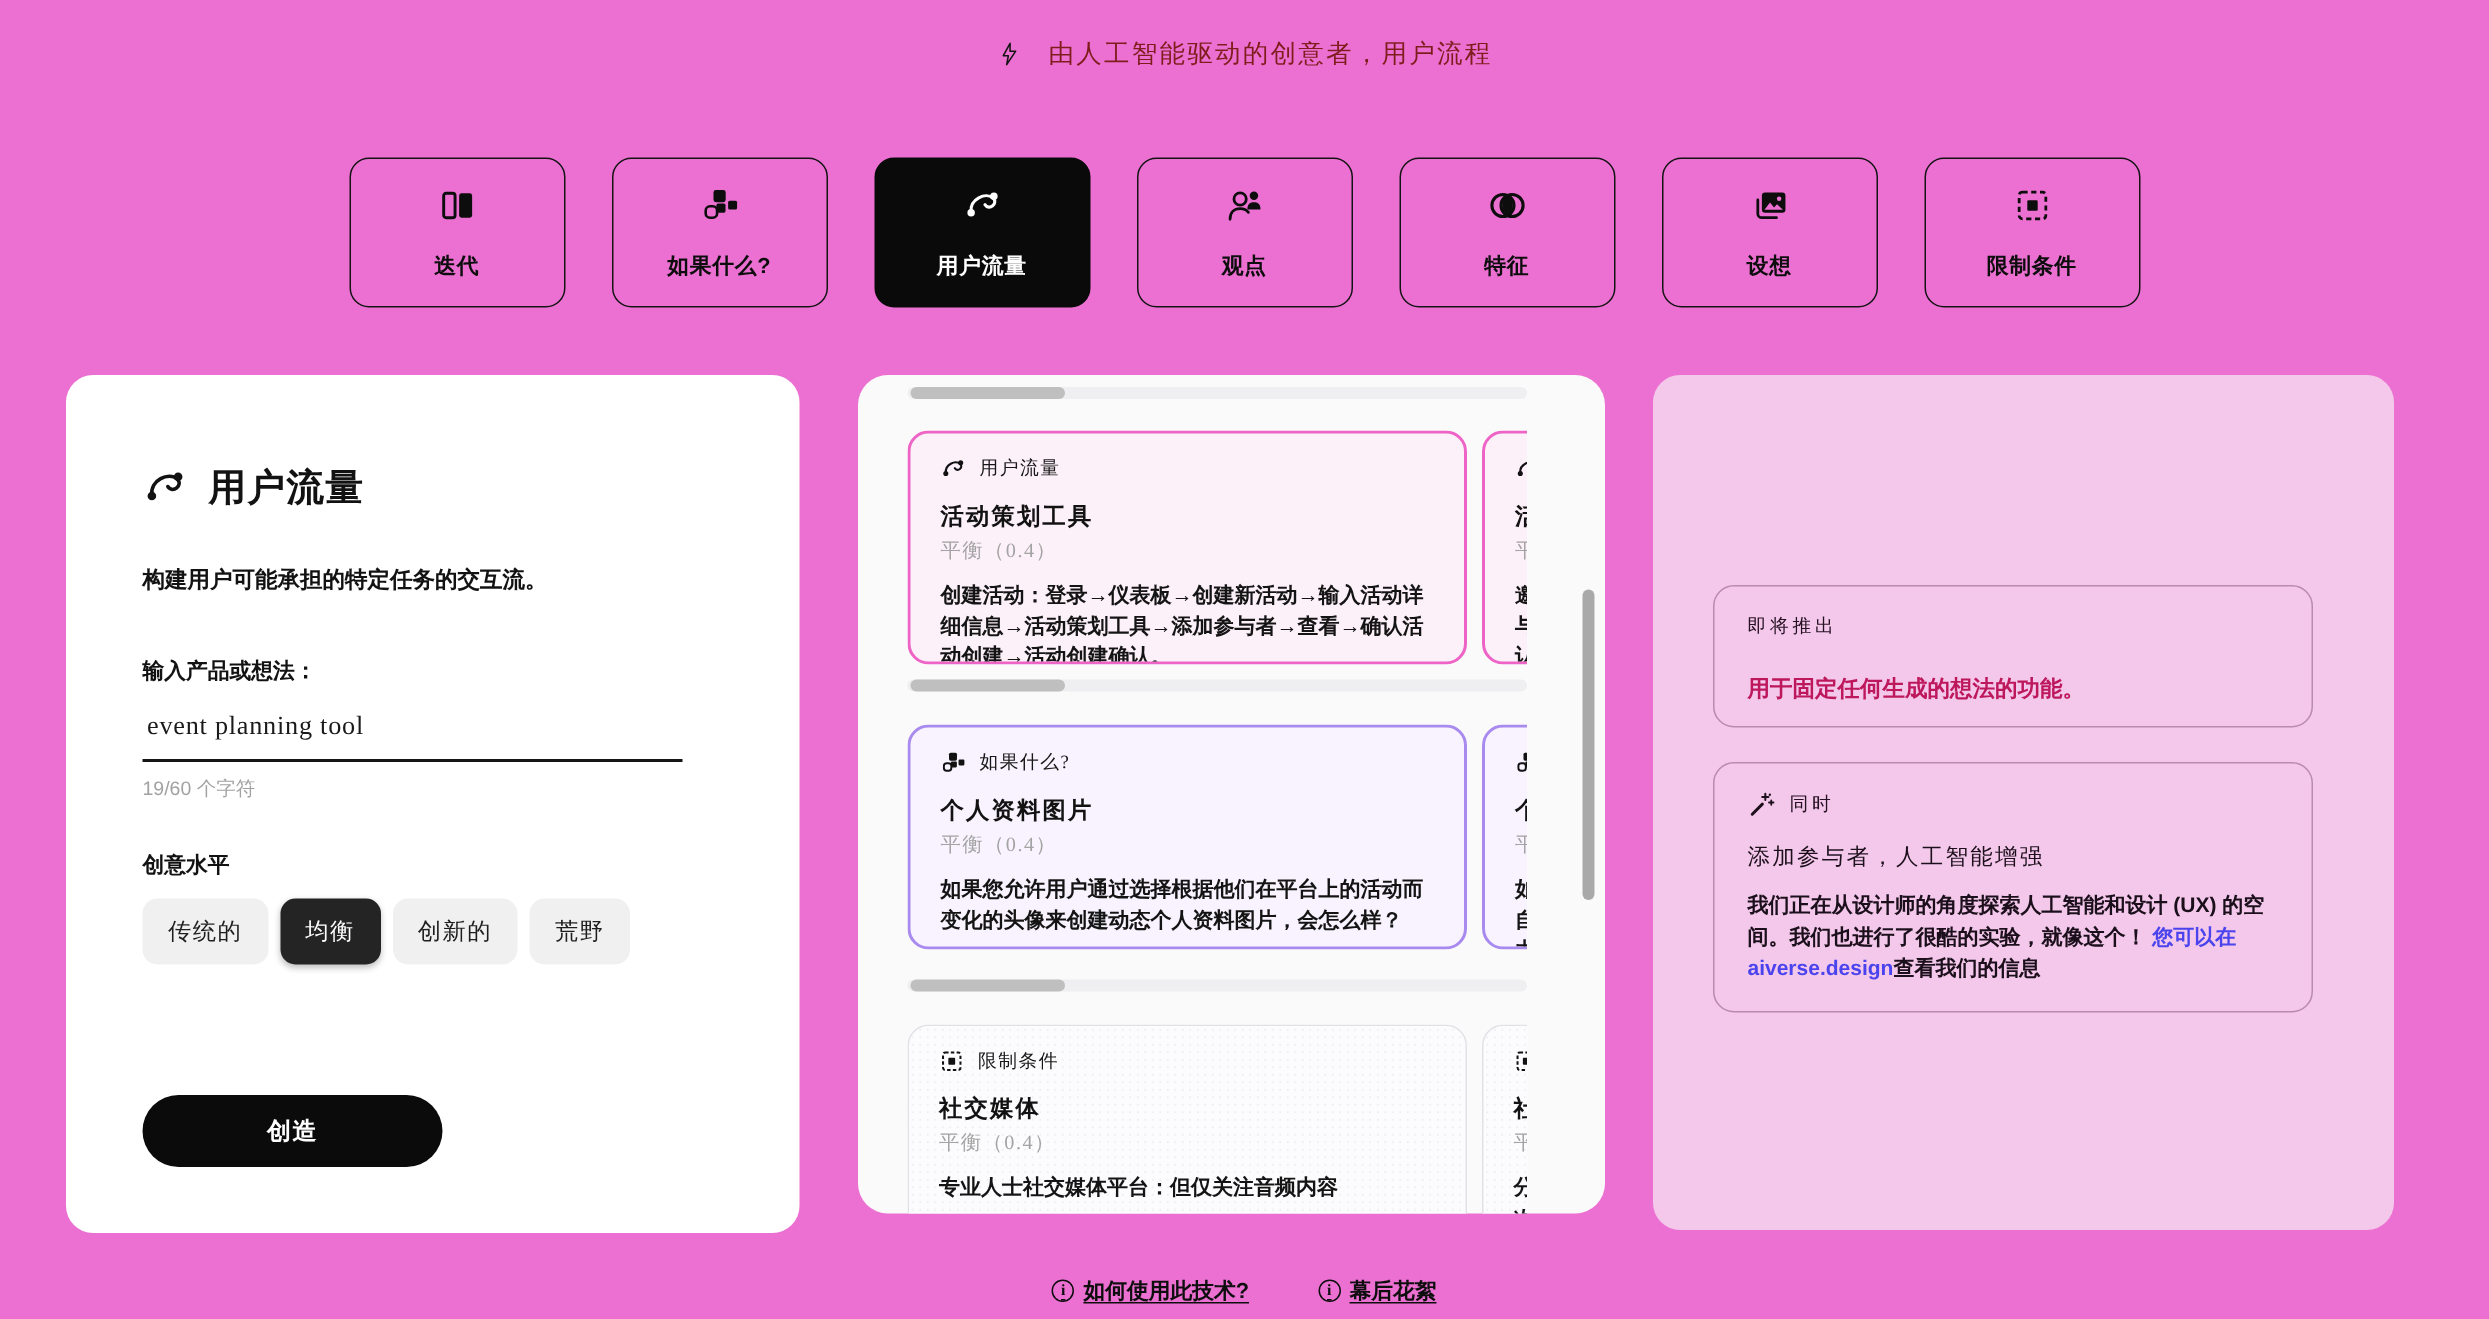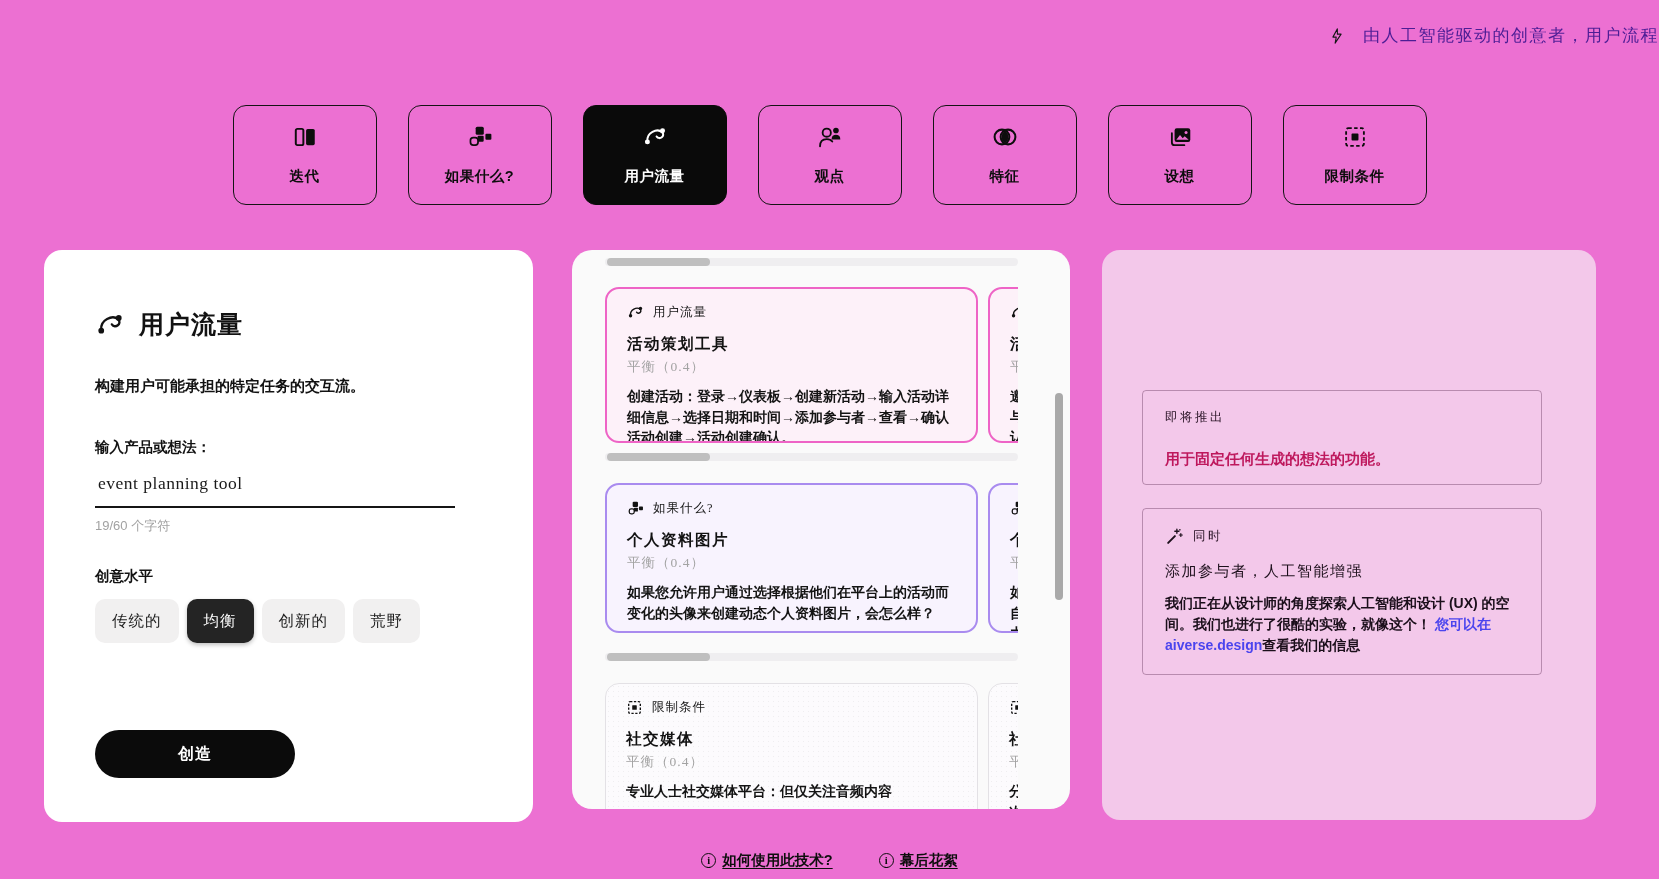--- a/index.html
+++ b/index.html
@@ -7,22 +7,22 @@
   body {
     position:relative; overflow:hidden;
     background:#ec70d2;
     font-family:"Liberation Sans", sans-serif;
     color:#121212;
   }
 
   
   .header-title {
     position:absolute; top:24px; left:0; right:0;
-    display:flex; justify-content:flex-end; align-items:center; gap:17px;
-    font-family:"Liberation Serif", serif; font-size:17px; letter-spacing:1.5px; color:#4c1d95;
+    display:flex; justify-content:center; align-items:center; gap:17px;
+    font-family:"Liberation Serif", serif; font-size:17px; letter-spacing:1.5px; color:#7f1d1d;
   }
 
   
   .tabs {
     position:absolute; top:105px; left:0; width:100%;
     display:flex; justify-content:center; gap:31px;
   }
   .tab {
     width:144px; height:100px; border:1px solid #141414; border-radius:13px;
     display:flex; flex-direction:column; align-items:center; justify-content:center; gap:13px;
@@ -89,21 +89,21 @@
   .card.partial .card-body { white-space:pre-line; }
   .vscroll { position:absolute; right:7px; top:143px; width:8px; height:207px; border-radius:4px; background:#a9a9a9; cursor:pointer; }
 
   
   .info-panel {
     position:absolute; left:1102px; top:250px; width:494px; height:570px;
     background:#f3c8ea; border-radius:18px;
   }
   .ip-card {
     position:absolute; left:40px; width:400px;
-    border:1px solid rgba(90,40,80,0.38); border-radius:4px; padding:18px 22px;
+    border:1px solid rgba(90,40,80,0.38); border-radius:14px; padding:18px 22px;
   }
   .ip-card.coming { top:140px; height:95px; }
   .ip-card.meanwhile { top:258px; min-height:148px; }
   .ip-label { font-family:"Liberation Serif", serif; font-size:12.5px; letter-spacing:2.5px; color:#251022; }
   .ip-head { display:flex; align-items:center; gap:9px; }
   .ip-coming-text { margin-top:24px; font-size:15px; font-weight:700; color:#be185d; }
   .ip-title { margin-top:16px; font-family:"Liberation Serif", serif; font-size:15px; letter-spacing:1.5px; color:#1d101c; }
   .ip-body { margin-top:12px; font-size:14px; font-weight:700; line-height:21px; color:#1b0f1b; }
   .ip-body a { color:#4b44ee; font-weight:700; cursor:pointer; }
 
@@ -259,21 +259,21 @@
           <svg width="17" height="17" viewBox="0 0 24 24">
               <path d="M5 16 C4 8 14 3.5 18.5 7.5 C22 10.7 16 15.5 13.5 11.5" fill="none" stroke="#121212" stroke-width="2" stroke-linecap="round"></path>
               <circle cx="5" cy="16.5" r="2.4" fill="#121212"></circle>
               <circle cx="19" cy="6.3" r="2.4" fill="#121212"></circle>
             </svg>
         </span>
         <span>用户流量</span>
       </div>
       <div class="card-title">活动策划工具</div>
       <div class="card-level">平衡（0.4）</div>
-      <div class="card-body">创建活动：登录→仪表板→创建新活动→输入活动详细信息→选择日期和时间→添加参与者→查看→确认活动创建→活动创建确认。</div>
+      <div class="card-body">创建活动：登录→仪表板→创建新活动→输入活动详细信息→活动策划工具→添加参与者→查看→确认活动创建→活动创建确认。</div>
     </div>
     <div class="card pink partial">
       <div class="card-head">
         <span style="display:inline-flex;">
           <svg width="17" height="17" viewBox="0 0 24 24">
               <path d="M5 16 C4 8 14 3.5 18.5 7.5 C22 10.7 16 15.5 13.5 11.5" fill="none" stroke="#121212" stroke-width="2" stroke-linecap="round"></path>
               <circle cx="5" cy="16.5" r="2.4" fill="#121212"></circle>
               <circle cx="19" cy="6.3" r="2.4" fill="#121212"></circle>
             </svg>
         </span>

